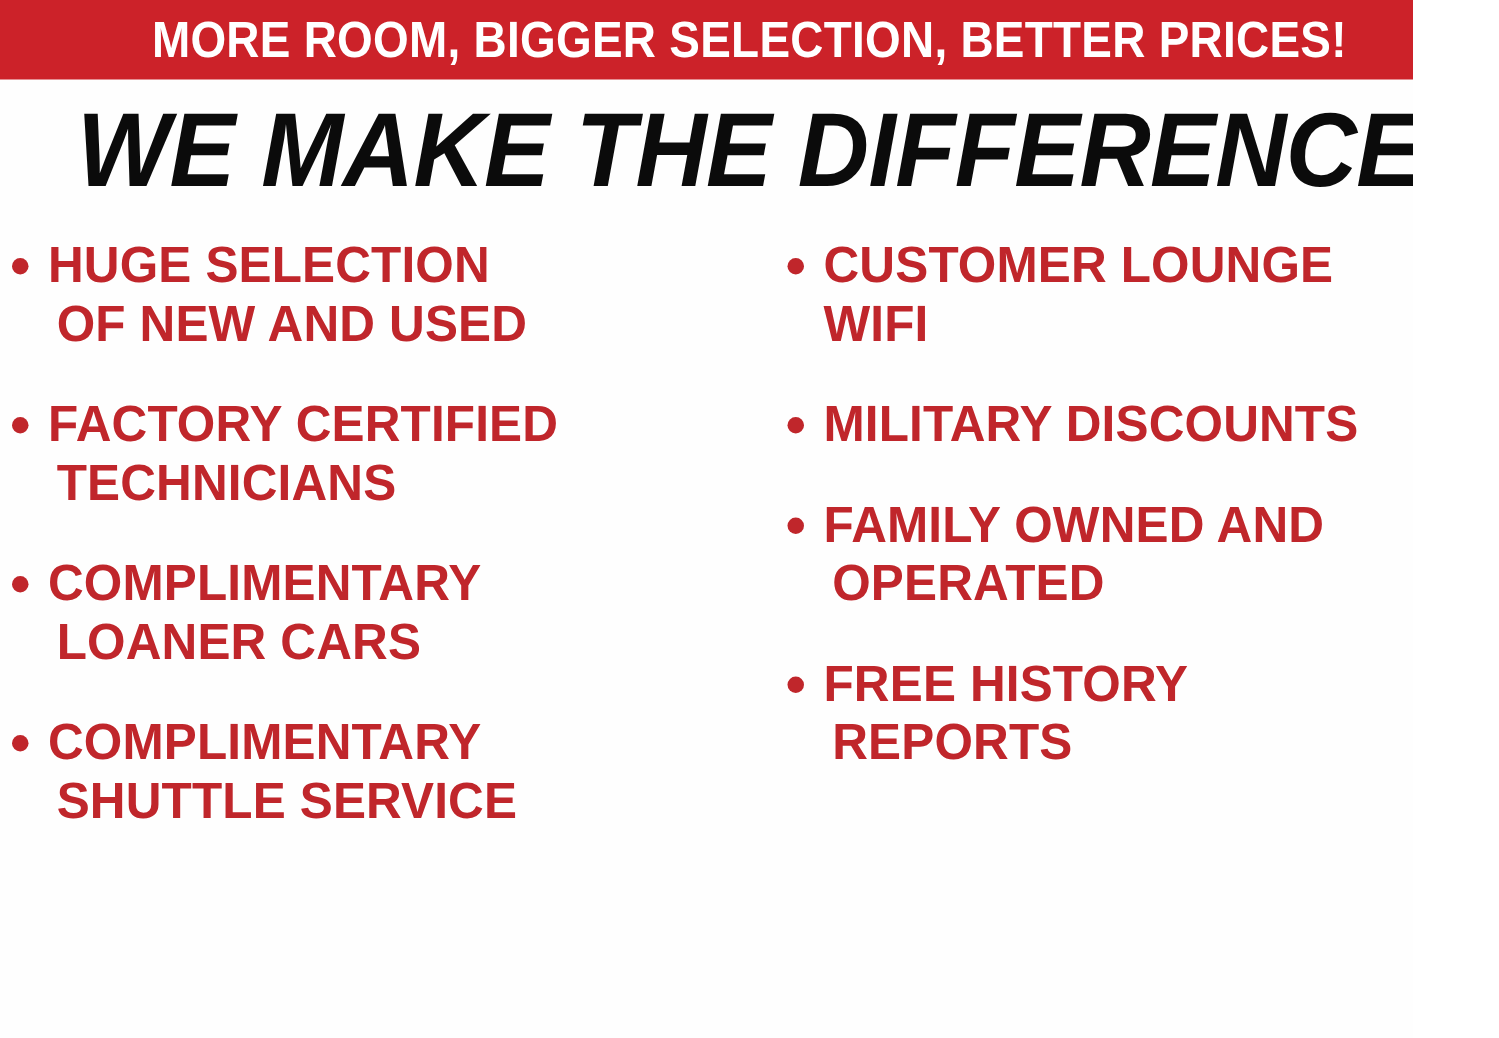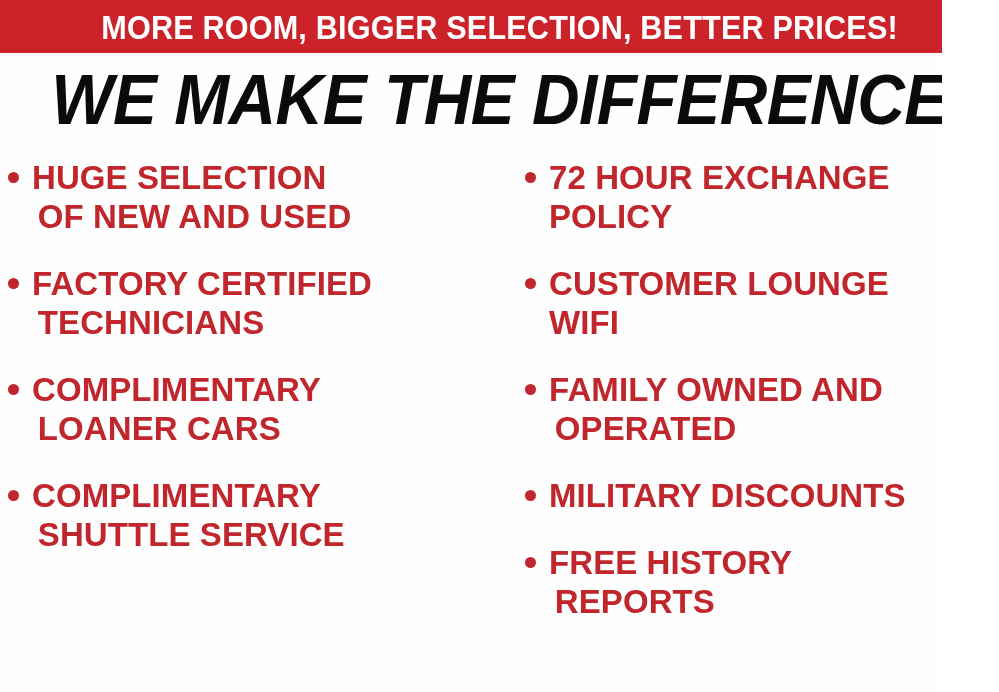--- a/index.html
+++ b/index.html
@@ -158,55 +158,48 @@
       <div class="bullet-item">
         <span class="bullet-dot"></span>
         <span class="bullet-text">
           <span class="line">COMPLIMENTARY</span>
           <span class="line indent">SHUTTLE SERVICE</span>
         </span>
       </div>
     </div>
 
     <div class="column column-right">
-      <div class="bullet-item">
-        <span class="bullet-dot"></span>
-        <span class="bullet-text">
-          <span class="line">72 HOUR EXCHANGE</span>
-          <span class="line">POLICY</span>
-        </span>
-      </div>
 
 
       <div class="bullet-item">
         <span class="bullet-dot"></span>
         <span class="bullet-text">
           <span class="line">CUSTOMER LOUNGE</span>
           <span class="line">WIFI</span>
         </span>
       </div>
 
       <div class="bullet-item">
         <span class="bullet-dot"></span>
         <span class="bullet-text">
+          <span class="line">MILITARY DISCOUNTS</span>
+        </span>
+      </div>
+
+      <div class="bullet-item">
+        <span class="bullet-dot"></span>
+        <span class="bullet-text">
           <span class="line">FAMILY OWNED AND</span>
           <span class="line indent">OPERATED</span>
         </span>
       </div>
 
       <div class="bullet-item">
         <span class="bullet-dot"></span>
         <span class="bullet-text">
-          <span class="line">MILITARY DISCOUNTS</span>
-        </span>
-      </div>
-
-      <div class="bullet-item">
-        <span class="bullet-dot"></span>
-        <span class="bullet-text">
           <span class="line">FREE HISTORY</span>
           <span class="line indent">REPORTS</span>
         </span>
       </div>
     </div>
 
   </div>
 </div>
 
 </body></html>

